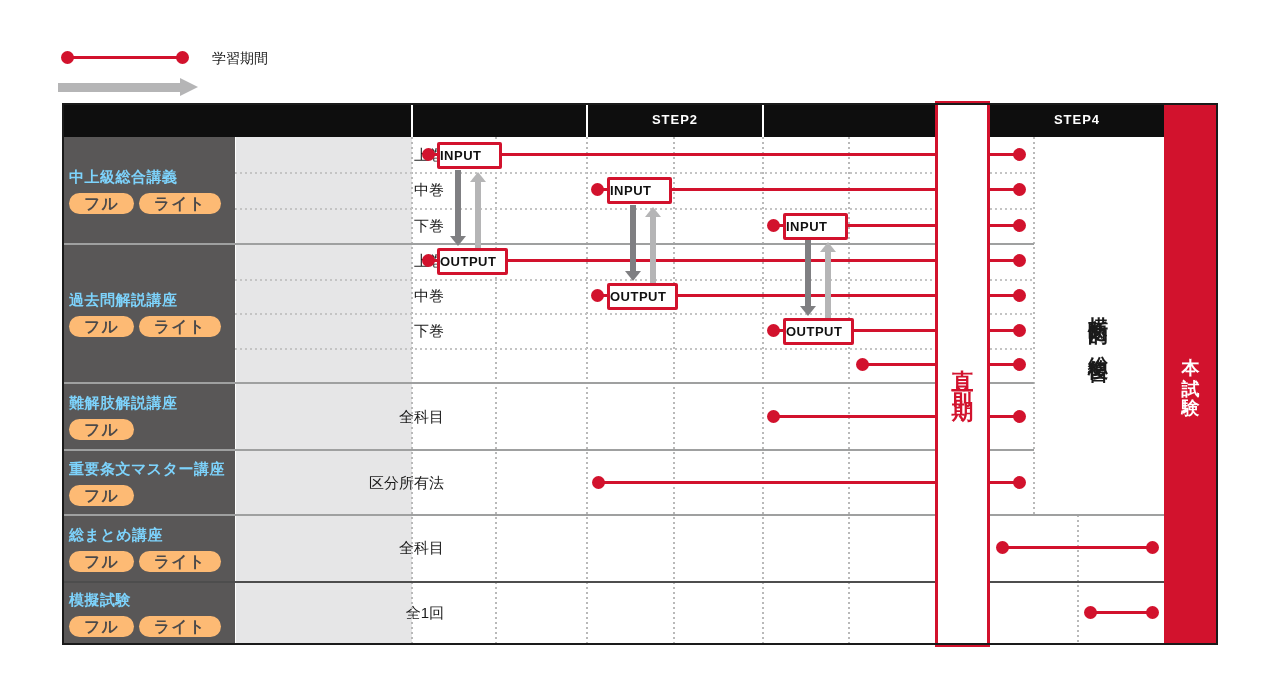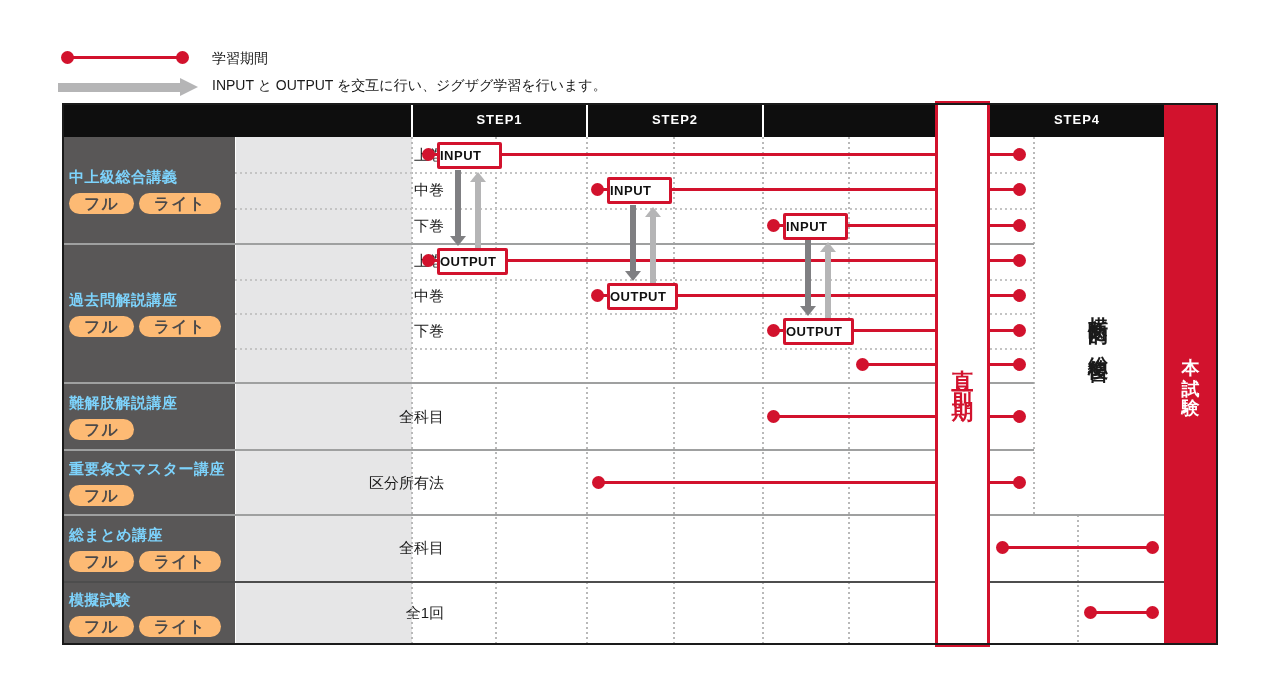--- a/index.html
+++ b/index.html
@@ -60,30 +60,28 @@
 </style>
 </head>
 <body>
 
 <div id="stage">
 
   <div class="hline" style="left:67px;top:56px;width:116px;"></div>
   <div class="abs legend-label" style="left:212px;top:50px;">学習期間</div>
   <div class="abs" style="left:58px;top:83px;width:122px;height:9px;background:#b5b5b6;"></div>
   <div class="abs" style="left:180px;top:78px;width:0;height:0;border-top:9px solid transparent;border-bottom:9px solid transparent;border-left:18px solid #b5b5b6;"></div>
-  <div class="abs legend-label" style="left:212px;top:77px;">INPUT と OUTPUT を交互に行い、ジグザグ学習を行います。</div>
 
   <div class="abs" style="left:62px;top:103px;width:1156px;height:34px;background:#0e0e0e;z-index:5;"></div>
   <div class="abs" style="left:235px;top:137px;width:177px;height:508px;background:#e6e6e7;z-index:3;"></div>
   <div class="abs" style="left:235px;top:137px;width:1px;height:508px;background:#fff;z-index:6;"></div>
 
   <div class="hdr-div" style="left:411px;"></div>
   <div class="hdr-div" style="left:586px;"></div>
   <div class="hdr-div" style="left:762px;"></div>
-  <div class="step-label" style="left:412px;width:175px;">STEP1</div>
   <div class="step-label" style="left:587px;width:176px;">STEP2</div>
   <div class="step-label" style="left:990px;width:174px;">STEP4</div>
 
   <div class="course" style="top:137px;height:107px;">
     <div class="title">中上級総合講義</div>
     <div class="badges">
       <span class="pill">フル</span>
       <span class="pill">ライト</span>
     </div>
   </div>

